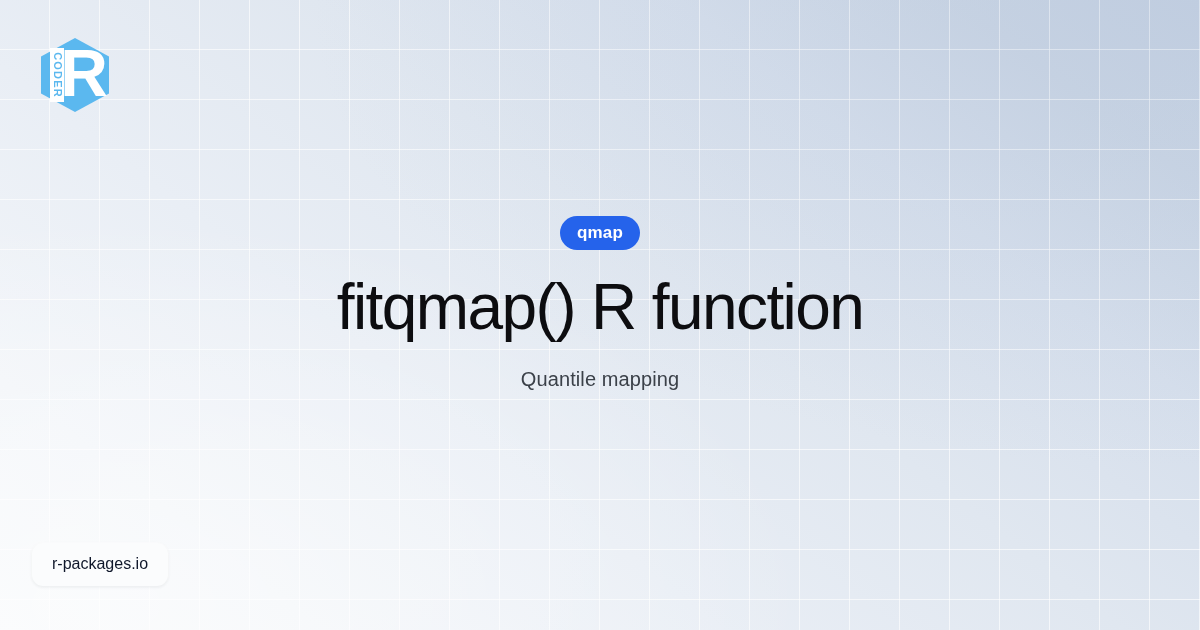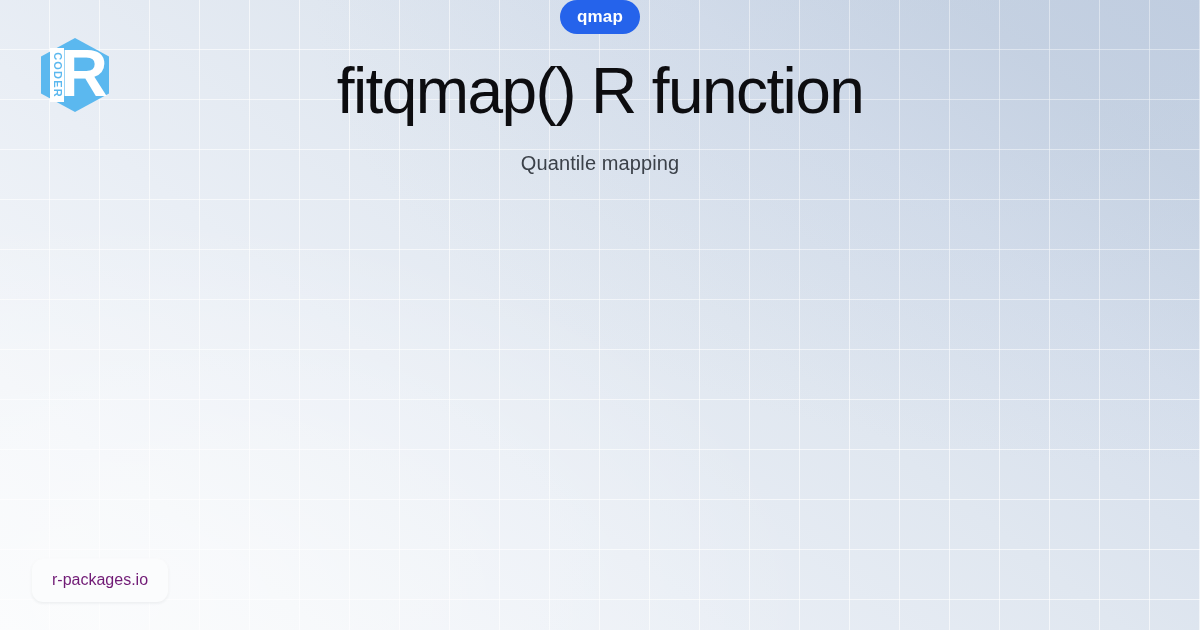--- a/index.html
+++ b/index.html
@@ -66,20 +66,21 @@
   
   .center-stack {
     position: absolute;
     left: 0;
     right: 0;
     top: 0;
     bottom: 0;
     display: flex;
     flex-direction: column;
     align-items: center;
+    justify-content: center;
     padding-bottom: 18px;
     box-sizing: border-box;
   }
 
   .pkg-badge {
     display: inline-block;
     background: #2563eb;
     color: #ffffff;
     font-size: 17px;
     font-weight: bold;
@@ -109,23 +110,23 @@
     letter-spacing: 0.1px;
     line-height: 1.3;
     margin: 24px 0 4px 0;
     text-align: center;
   }
 
   
   .site-pill {
     position: absolute;
     left: 32px;
-    bottom: 28px;
+    bottom: 44px;
     background: #fbfcfd;
-    color: #701a75;
+    color: #0f172a;
     font-size: 16px;
     line-height: 1;
     padding: 13px 20px 14px 20px;
     border-radius: 11px;
     box-shadow: 0 1px 3px rgba(40,55,80,0.10), 0 0 0 1px rgba(255,255,255,0.65);
     white-space: nowrap;
   }
 </style>
 </head>
 <body>

